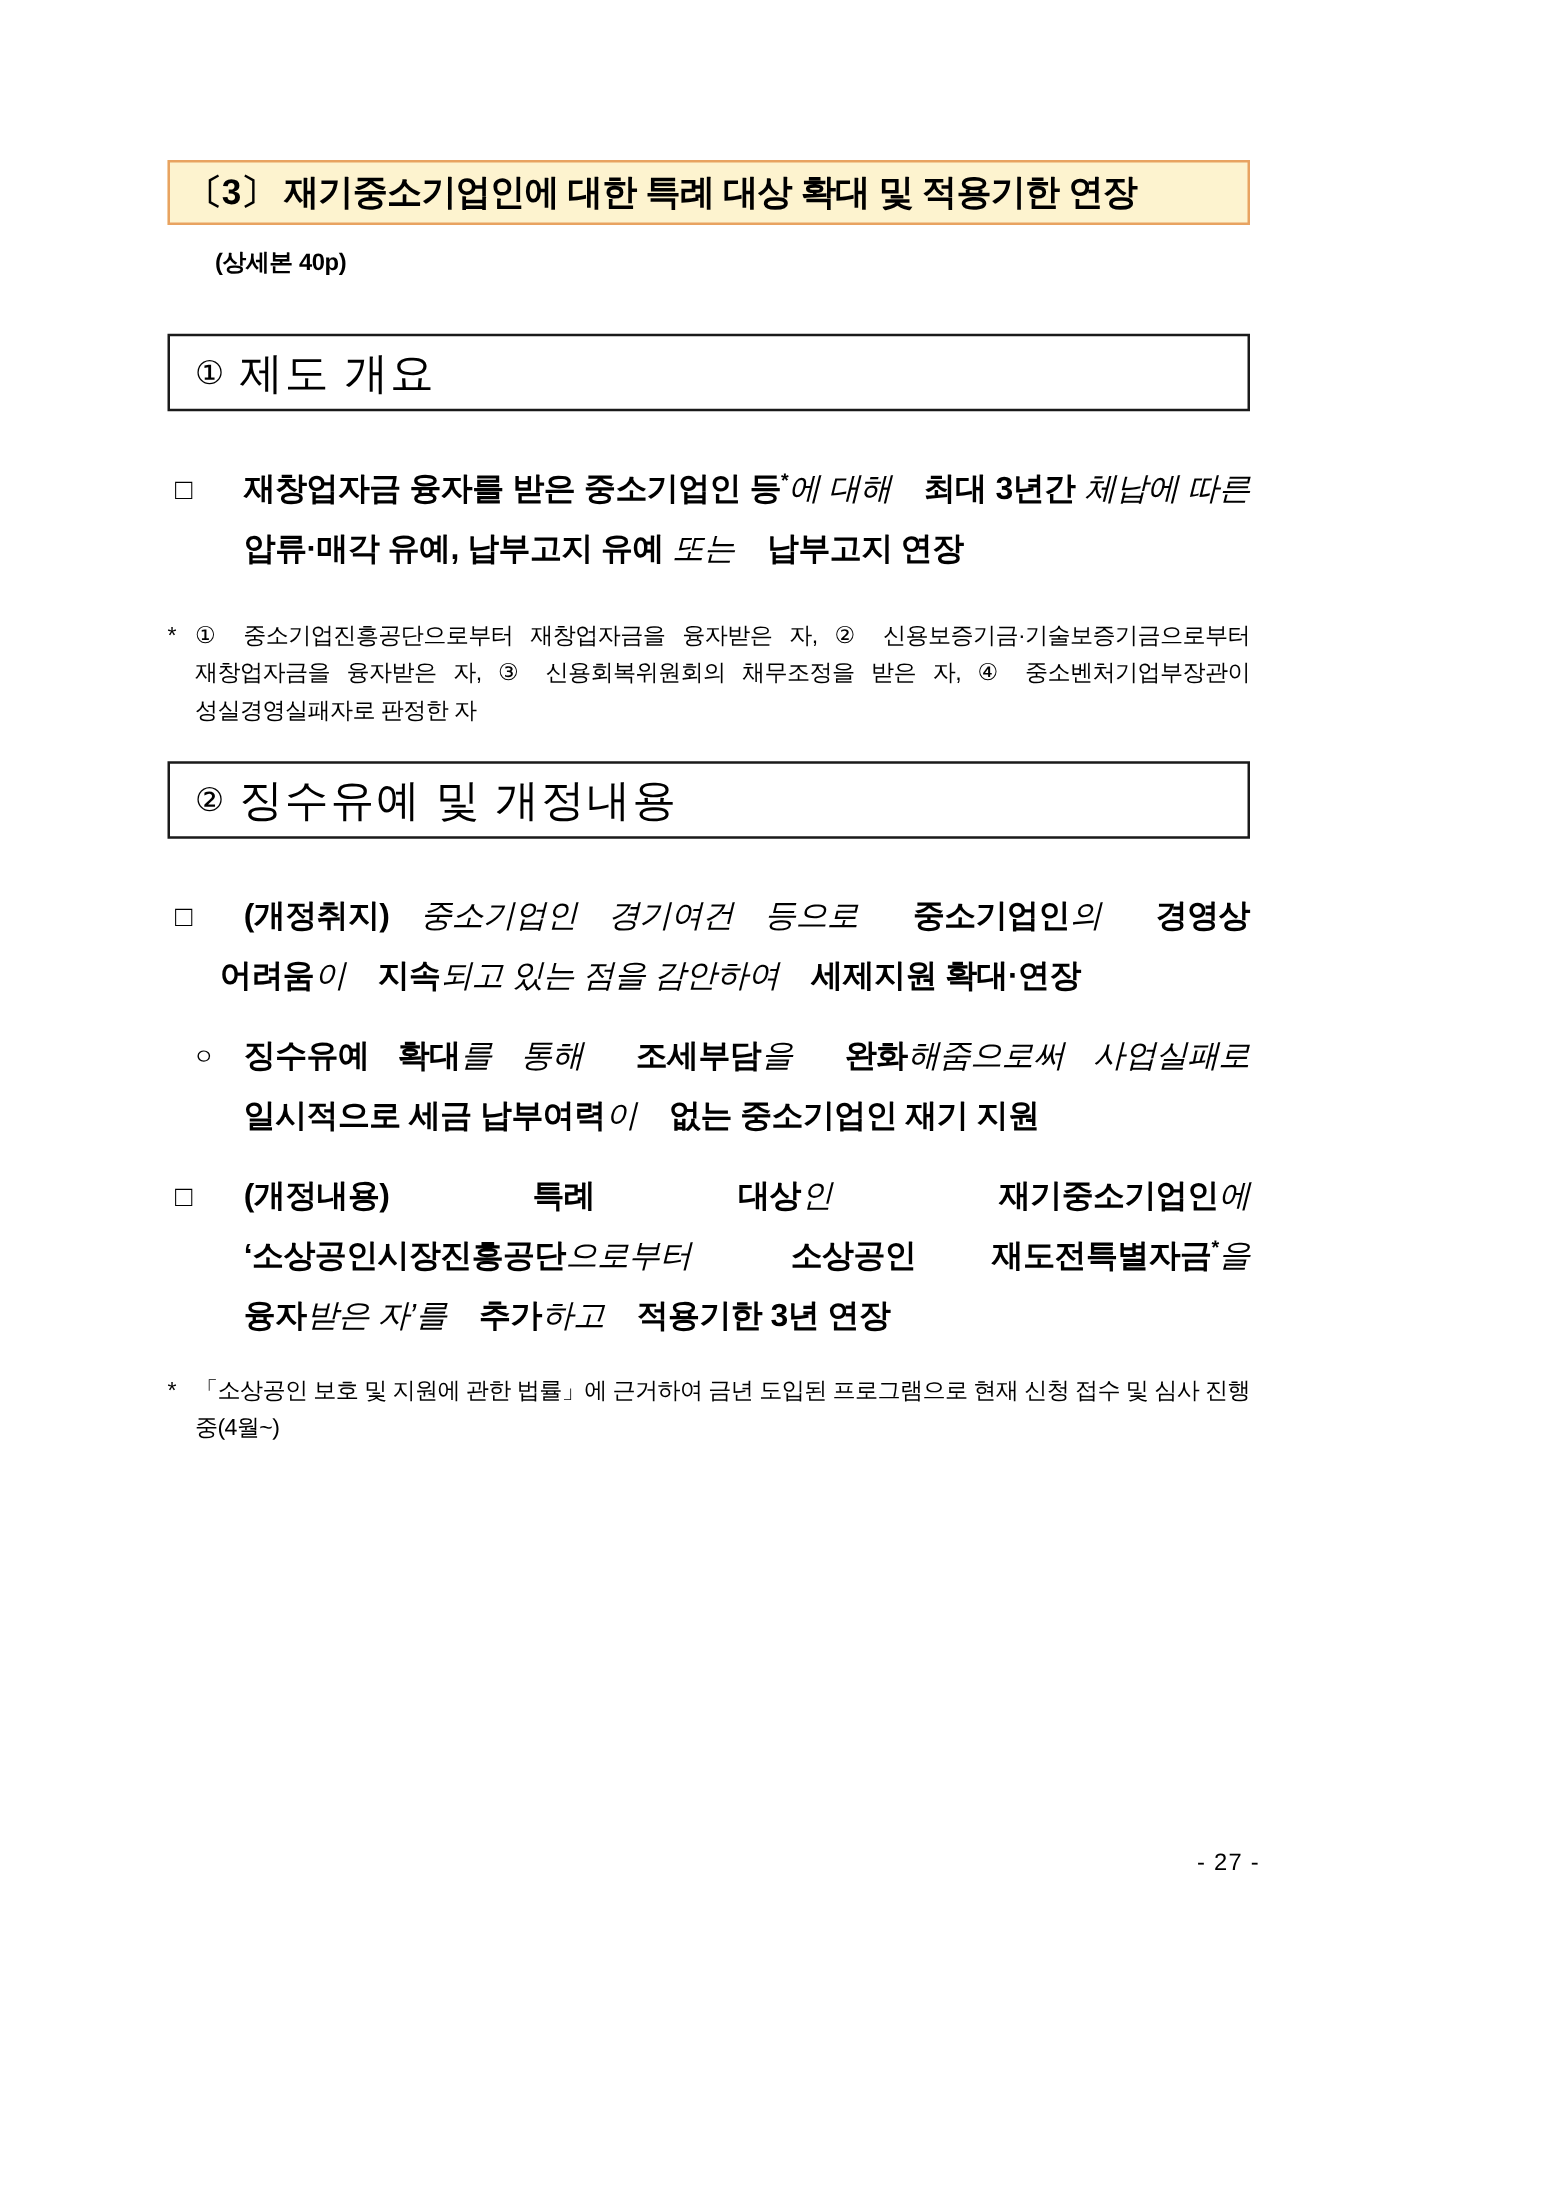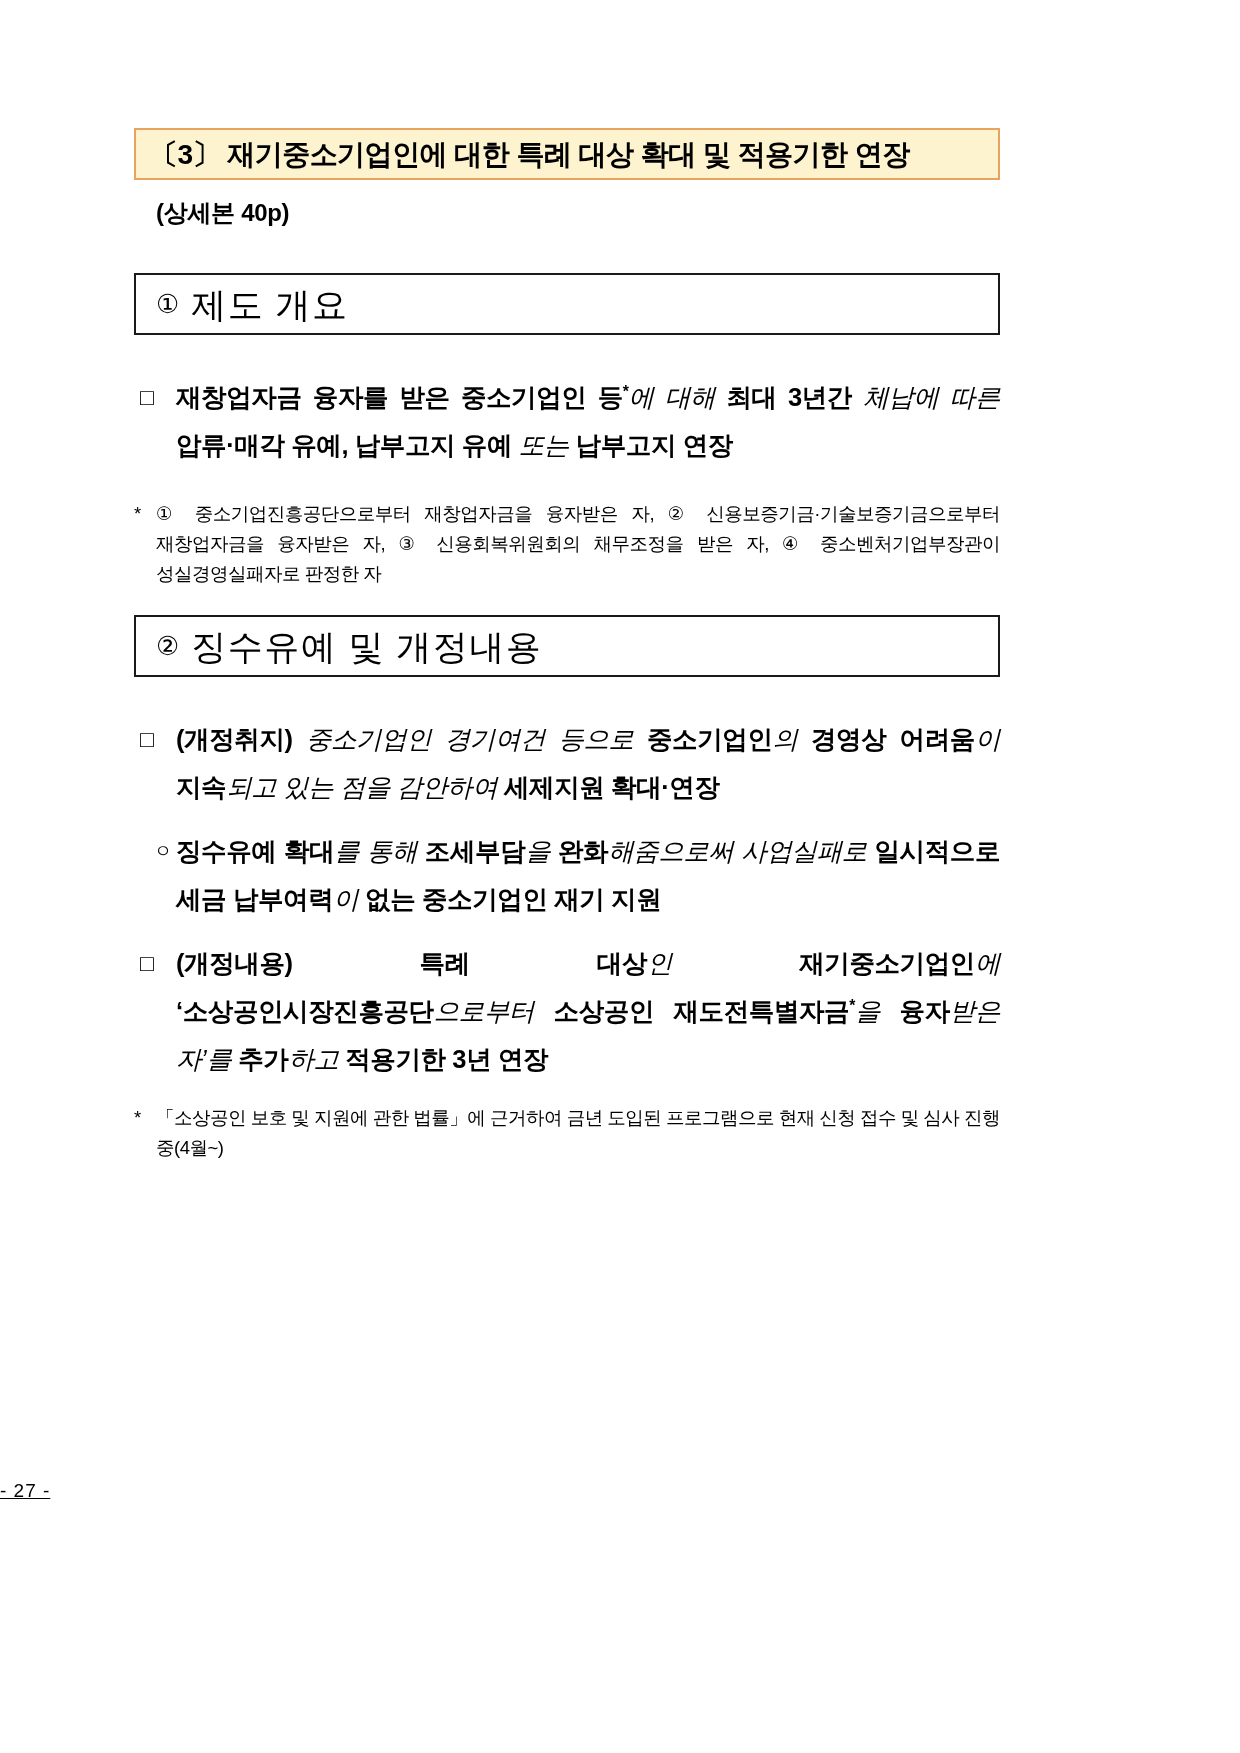--- a/index.html
+++ b/index.html
@@ -47,22 +47,22 @@
     font-weight: 700;
     letter-spacing: -0.6px;
     line-height: 1;
     white-space: nowrap;
     transform: scaleX(0.985);
     transform-origin: left center;
   }
 
   .subtitle {
     margin-top: 17px;
-    margin-left: 22px;
-    font-size: 24px;
+    margin-left: 38px;
+    font-size: 19px;
     font-weight: 700;
     letter-spacing: -0.3px;
   }
 
   
   .section-box {
     border: 2px solid #1a1a1a;
     box-sizing: border-box;
     height: 62px;
     display: flex;
@@ -105,21 +105,21 @@
     flex: 1 1 auto;
     font-size: 25.5px;
     line-height: 48px;
     letter-spacing: -0.4px;
     word-break: keep-all;
   }
   .bullet-body.justified {
     text-align: justify;
     text-align-last: left;
   }
-  .b { font-weight: 700; }
+  .b { font-weight: 700; margin-left: 19px; }
   .n { font-weight: 400; font-style: italic; }
   sup.star {
     font-size: 0.62em;
     vertical-align: super;
     line-height: 0;
     font-weight: 700;
   }
 
   
   .footnote {
@@ -140,24 +140,23 @@
     text-align: justify;
     text-align-last: left;
   }
 
   
   .page-number {
     position: absolute;
     left: 0;
     right: 0;
     top: 1480px;
-    text-align: left;
+    text-align: right;
     font-size: 19px;
     letter-spacing: 1px;
-    text-decoration: underline;
   }
 
   .sp-1 { height: 44px; }
   .sp-2 { height: 30px; }
   .sp-3 { height: 20px; }
   .sp-4 { height: 38px; }
   .sp-5 { height: 26px; }
   .sp-7 { height: 16px; }
 </style>
 </head>

